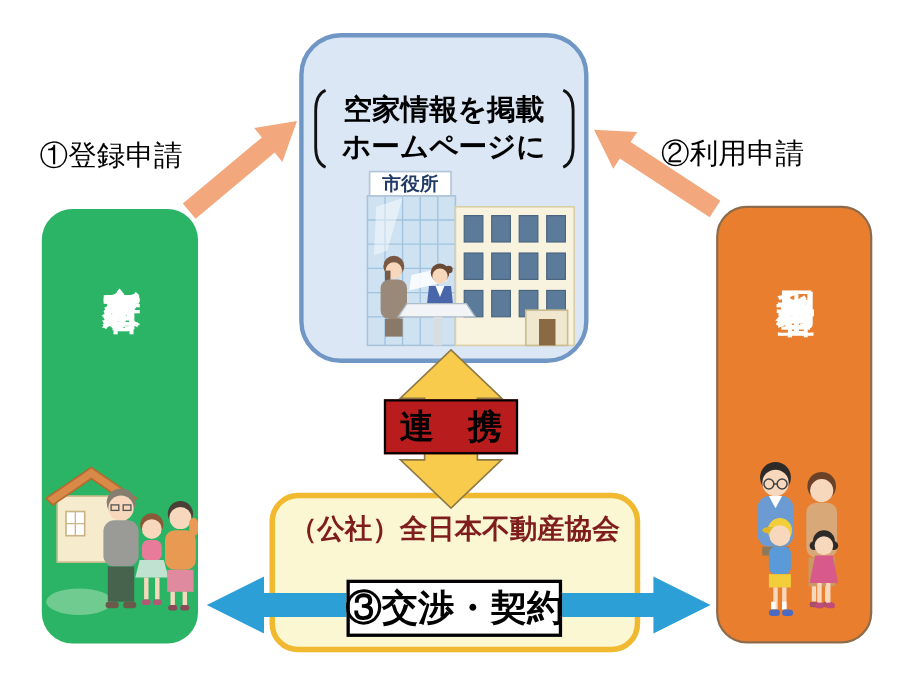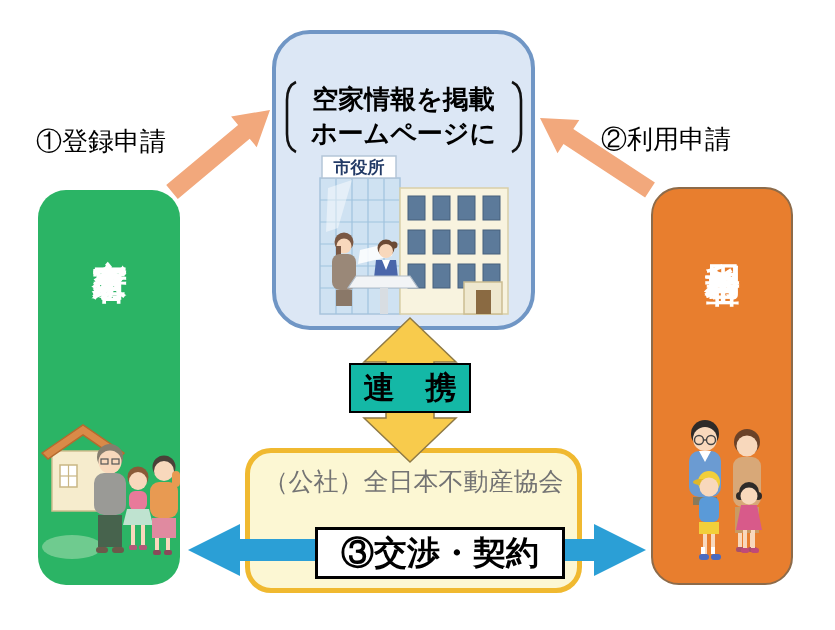--- a/index.html
+++ b/index.html
@@ -24,21 +24,21 @@
     margin-top:5px;text-align:center;font-size:35px;font-weight:bold;color:#000;line-height:40px;
   }
   .bracket-block{
     position:absolute;left:50%;top:48px;transform:translateX(-50%);
     width:226px;height:70px;text-align:center;
     font-size:26px;font-weight:bold;color:#000;line-height:34px;white-space:nowrap;
   }
   .bracket{position:absolute;top:-2px;width:14px;height:74px;}
   .bracket.left{left:-8px;}
   .bracket.right{right:-8px;}
-  .building-wrap{left:22px;top:120px;width:218px;height:168px;font-family:Liberation Mono, monospace;}
+  .building-wrap{left:36px;top:120px;width:218px;height:168px;font-family:Liberation Mono, monospace;}
 
   
   .owner-box{
     left:38px;top:190px;width:142px;height:395px;box-sizing:border-box;
     background:var(--green-box,#2bb465);border-radius:28px;z-index:2;
   }
   .user-box{
     left:651px;top:187px;width:142px;height:398px;box-sizing:border-box;
     background:var(--orange-box,#e87e2e);border:2px solid #8d6b4a;border-radius:28px;z-index:2;
   }
@@ -52,38 +52,38 @@
   .family-wrap{position:absolute;left:0;bottom:6px;width:142px;}
 
   
   .step-label{font-size:26px;font-weight:normal;color:#000;z-index:2;white-space:nowrap;}
   .label-register{left:36px;top:124px;}
   .label-use{left:601px;top:122px;}
 
   
   .coop-box{
     left:349px;top:363px;width:122px;height:50px;box-sizing:border-box;
-    background:#14b8a6;border:2.5px solid #000;z-index:4;
+    background:#b91c1c;border:2.5px solid #000;z-index:4;
     display:flex;align-items:center;justify-content:center;
     font-size:31px;font-weight:bold;color:#000;white-space:nowrap;
   }
 
   
   .assoc-box{
     left:245px;top:448px;width:337px;height:145px;box-sizing:border-box;
     background:var(--yellow-box-fill,#fcf7d3);
     border:5px solid var(--yellow-box-border,#f0b930);
     border-radius:26px;z-index:2;text-align:center;
   }
-  .assoc-line{font-size:25px;font-weight:normal;color:#737373;line-height:32px;white-space:nowrap;}
+  .assoc-line{font-size:25px;font-weight:bold;color:#7f1d1d;line-height:32px;white-space:nowrap;}
   .assoc-line.first{margin-top:12px;}
 
   
   .nego-box{
-    left:315px;top:527px;width:250px;height:52px;box-sizing:border-box;
+    left:315px;top:527px;width:196px;height:52px;box-sizing:border-box;
     background:#fff;border:3px solid #000;z-index:4;
     display:flex;align-items:center;justify-content:center;
     font-size:33px;font-weight:bold;color:#000;white-space:nowrap;
   }
 </style>
 </head>
 <body>
 
 <div class="canvas">
 

